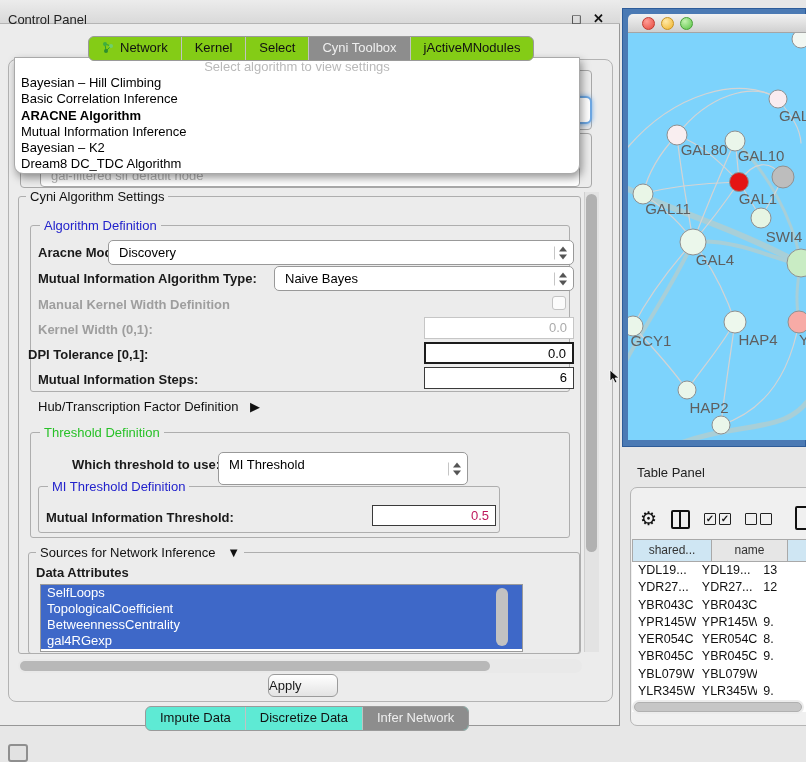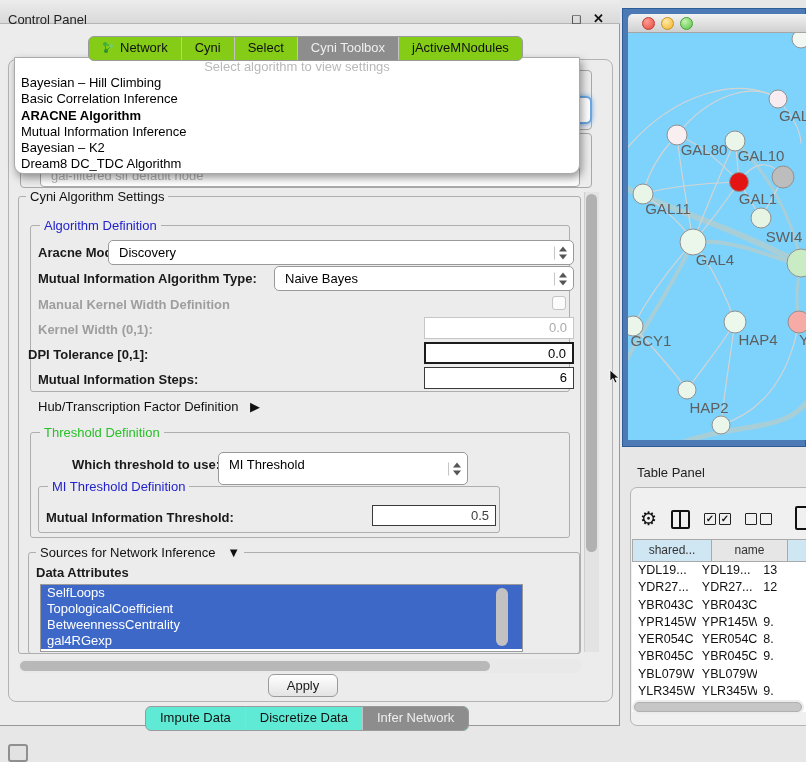--- a/index.html
+++ b/index.html
@@ -54,38 +54,38 @@
   .combo{background:#fff;border:1px solid #999;border-radius:5px;box-sizing:border-box;font-size:13px;color:#000;line-height:23px;padding-left:10px;white-space:nowrap;overflow:hidden}
   .spin{position:absolute;right:5px;top:50%;transform:translateY(-50%);width:9px;height:13px;border-left:1px solid #c5c5c5;padding-left:4px}
   .spin i{position:absolute;left:4px;width:0;height:0;border-left:4px solid transparent;border-right:4px solid transparent}
   .spin .up{top:0;border-bottom:5px solid #555}
   .spin .dn{bottom:0;border-top:5px solid #555}
 
   .field{background:#fff;box-sizing:border-box;font-size:13px;text-align:right;padding-right:6px;line-height:19px;overflow:hidden}
   #fld-kernel{border:1px solid #c6c6c6;color:#ababab}
   #fld-dpi{border:2px solid #1c1c1c;color:#000}
   #fld-steps{border:1.5px solid #3a3a3a;color:#000}
-  #fld-mit{border:1.5px solid #3a3a3a;color:#404040}
+  #fld-mit{border:1.5px solid #3a3a3a;color:#be185d}
 
   #chk-kernel{left:552px;top:296px;width:14px;height:14px;border:1px solid #c3c3c3;border-radius:3px;background:#fbfbfb;box-sizing:border-box}
 
   .arrow{display:inline-block;margin-left:8px;color:#111}
 
   
   #attr-list{left:40px;top:584px;width:483px;height:68px;background:#fff;border:1px solid #9a9a9a;box-sizing:border-box;overflow:hidden}
   .attr-item{height:16px;line-height:16px;background:#3e68c8;color:#fff;font-size:13px;padding-left:6px;white-space:nowrap}
   #attr-scroll{position:absolute;right:14px;top:3px;width:12px;height:58px;background:#c2c2c2;border-radius:6px}
 
   
   #vscroll-track{left:584px;top:192px;width:15px;height:460px;background:#e3e3e3;border-left:1px solid #cfcfcf;box-sizing:border-box}
   #vscroll-thumb{left:586px;top:194px;width:11px;height:358px;background:#b1b1b1;border-radius:6px}
   #hscroll-track{left:18px;top:659px;width:564px;height:14px;background:#e9e9e9;border-radius:7px}
   #hscroll-thumb{left:20px;top:661px;width:470px;height:10px;background:#b8b8b8;border-radius:5px}
 
-  #apply-btn{left:268px;top:674px;width:70px;height:23px;background:linear-gradient(#ffffff,#e3e3e3);border:1px solid #9b9b9b;border-radius:6px;font-size:13px;text-align:center;line-height:21px;box-sizing:border-box}
+  #apply-btn{left:268px;top:674px;width:70px;height:23px;background:linear-gradient(#ffffff,#e3e3e3);border:1px solid #9b9b9b;border-radius:6px;font-size:13px;line-height:21px;box-sizing:border-box}
 
   #bottom-tabs{left:145px;top:706px;height:23px;display:flex;border:1px solid #9a9a9a;border-radius:6px;background:#5eead4;overflow:hidden}
   .btab{padding:3px 14px 0 14px;font-size:13px;color:#111;border-right:1px solid #c2c2c2;white-space:nowrap}
   .btab:last-child{border-right:none}
   .btab.selected{background:#8d8d8d;color:#efefef}
 
   
   #net-window{left:622px;top:8px;width:184px;height:439px;background:#4b7ab4;box-shadow:inset 0 0 0 1px #2e5c99}
   #net-titlebar{left:628px;top:14px;width:178px;height:19px;background:linear-gradient(#f2f2f2,#d0d0d0);border-bottom:1px solid #a5a5a5;border-top-left-radius:5px;box-sizing:border-box}
   .light{position:absolute;top:17px;width:13px;height:13px;border-radius:50%;box-sizing:border-box}
@@ -138,21 +138,21 @@
   <div class="tab">
     <svg id="net-tab-icon" viewBox="0 0 13 13">
       <path d="M3,3 L9,5 M3,3 L4,10 M9,5 L4,10" stroke="#2e9e2e" stroke-width="1" fill="none"></path>
       <circle cx="3" cy="3" r="2" fill="#3fae3f"></circle>
         <circle cx="9" cy="5" r="2" fill="#6fcf6f"></circle>
         <circle cx="4" cy="10" r="2" fill="#2e8f2e"></circle>
     </svg>
     <span>Network</span>
   </div>
   <div class="tab">
-      <span>Cyni</span>
+      <span>Kernel</span>
     </div>
   <div class="tab">
       <span>Select</span>
     </div>
   <div class="tab selected">
       <span>Cyni Toolbox</span>
     </div>
   <div class="tab">
       <span>jActiveMNodules</span>
     </div>

